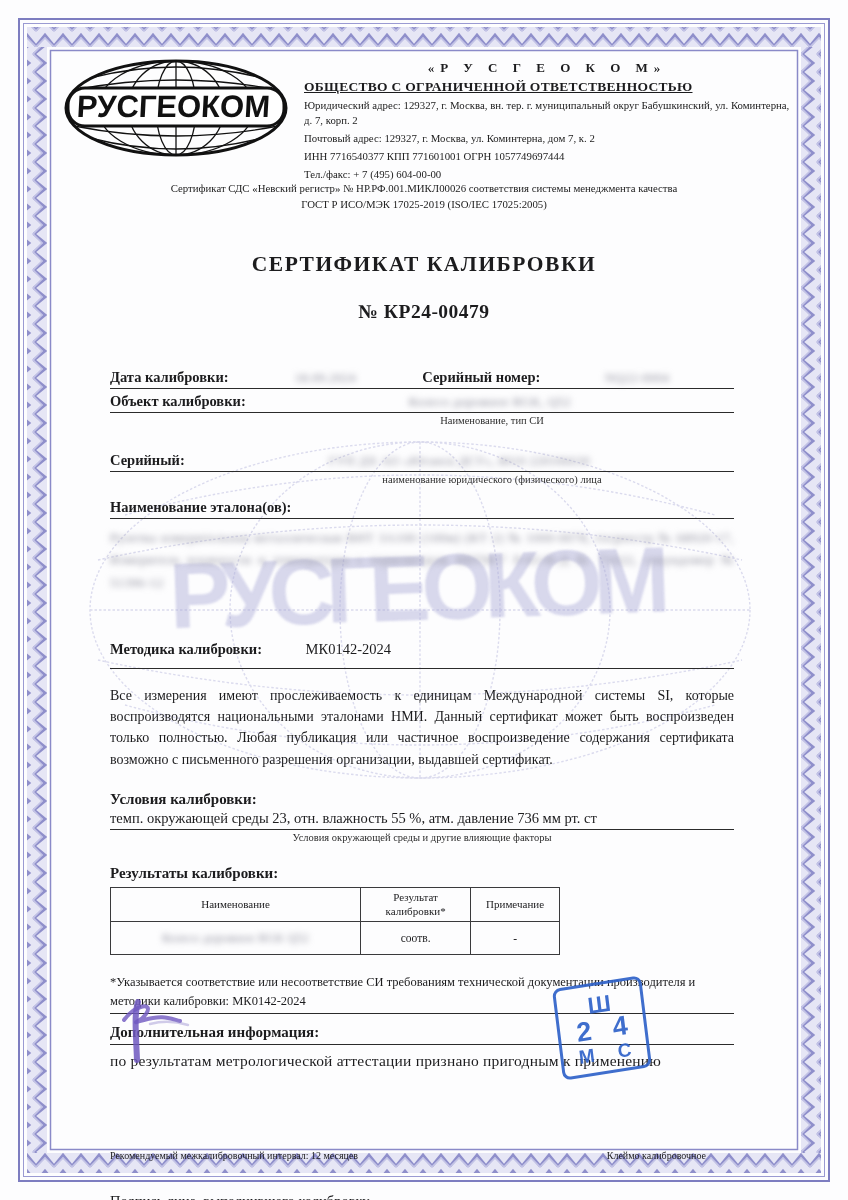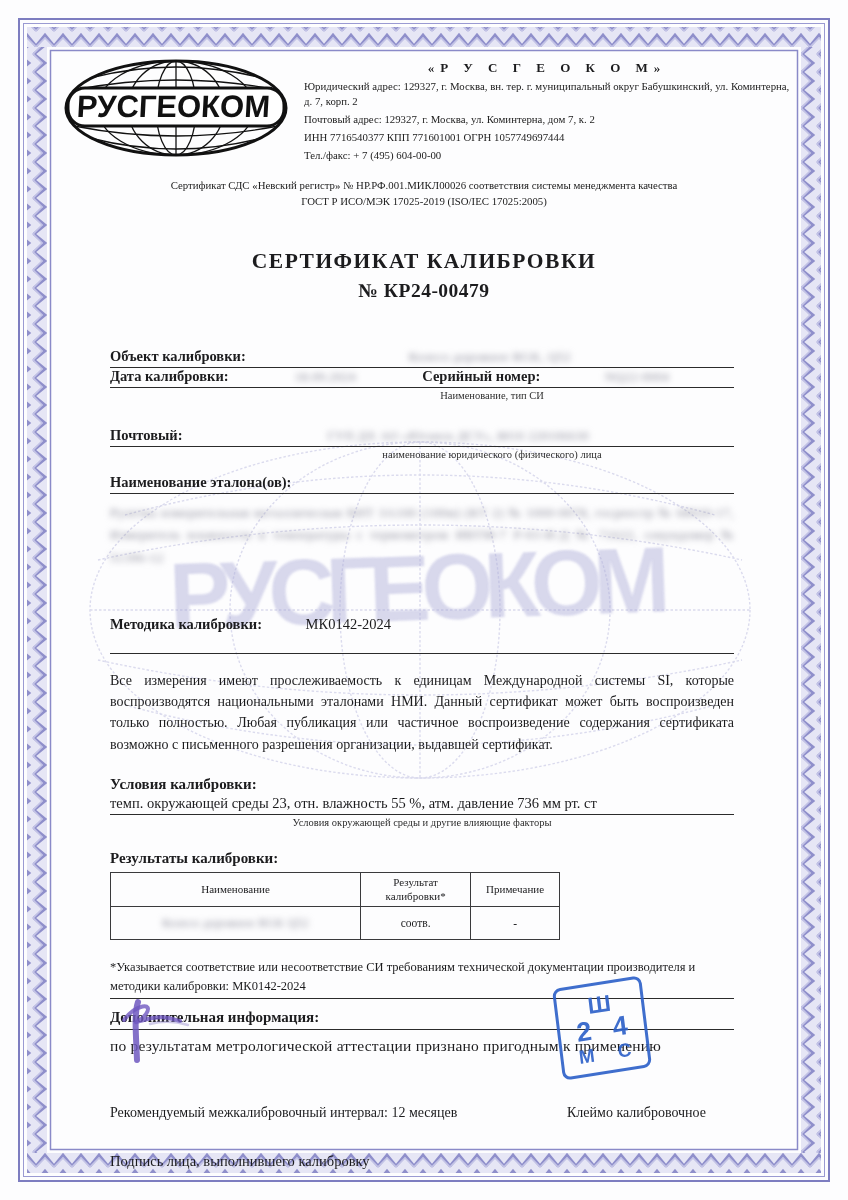--- a/index.html
+++ b/index.html
@@ -12,56 +12,56 @@
   .watermark{position:absolute;left:70px;top:420px;z-index:2;opacity:.9;pointer-events:none;}
   .content{position:absolute;inset:52px;z-index:3;}
 
   
   .hdr{display:flex;gap:14px;margin:6px 6px 0 10px;}
   .logo{flex:0 0 auto;}
   .hdr-right{flex:1;min-width:0;padding-top:2px;}
   .co-name{font-size:13px;font-weight:bold;letter-spacing:6px;text-align:center;white-space:nowrap;}
   .co-sub{font-size:13.5px;font-weight:bold;text-decoration:underline;margin-top:3px;letter-spacing:.3px;}
   .addr{font-size:10.8px;line-height:1.38;margin-top:3px;color:#222;}
-  .cert-line{font-size:10.8px;text-align:center;line-height:1.4;margin-top:16px;color:#222;}
+  .cert-line{font-size:10.8px;text-align:center;line-height:1.4;color:#222;}
 
   
   .title{ text-align:center;margin-top:40px;font-weight:bold;}
   .title .t1{font-size:21.5px;letter-spacing:1.5px;}
-  .title .t2{font-size:19.5px;margin-top:6px;letter-spacing:.5px;}
+  .title .t2{font-size:19.5px;margin-top:24px;letter-spacing:.5px;}
 
   
   .fields{margin:46px 8px 0 58px;width:624px;font-size:14.5px;}
   .rule{border-bottom:1.5px solid #2b2b2b;}
   .frow{display:flex;align-items:baseline;padding-bottom:2px;}
   .flabel{font-weight:bold;white-space:nowrap;}
   .fval{flex:1;text-align:center;}
   .redacted{filter:blur(3px);color:#8b8b98;font-size:12.5px;letter-spacing:.5px;}
   .caption{font-size:10.5px;text-align:center;color:#2e2e2e;margin-top:2px;}
   .cap-right{padding-left:140px;}
   .gap28{height:26px;}
   .etalon-text{margin-top:8px;font-size:13px;line-height:1.75;text-align:justify;}
-  .method-row{margin-top:30px;padding-bottom:20px;gap:20px;}
+  .method-row{margin-top:30px;padding-bottom:10px;gap:20px;}
   .method-row .v{font-weight:normal;margin-top:16px;}
   .para{margin-top:16px;font-size:14px;line-height:1.52;text-align:justify;}
   .sec-h{font-weight:bold;font-size:15px;margin-top:21px;}
   .cond-line{font-size:14.5px;padding-bottom:2px;margin-top:2px;}
 
   
   table.res{border-collapse:collapse;margin-top:5px;width:450px;}
   table.res th,table.res td{border:1.2px solid #3a3a3c;padding:3px 4px;}
   table.res th{font-weight:normal;font-size:11px;text-align:center;line-height:1.25;}
   table.res td{font-size:11.5px;text-align:center;height:26px;}
   .c-name{width:258px;}.c-res{width:105px;}.c-note{width:82px;}
 
   .footnote{font-size:12.5px;line-height:1.45;margin-top:18px;padding-bottom:3px;}
   .addinfo-h{font-weight:bold;font-size:15px;padding:2px 0 3px 0;margin-top:8px;}
   .addinfo-v{font-size:15.5px;margin-top:7px;letter-spacing:.2px;}
 
-  .interval-row{display:flex;margin-top:50px;font-size:14px;align-items:flex-end;}
+  .interval-row{display:flex;margin-top:80px;font-size:10px;align-items:flex-end;}
   .stamp-label{margin-left:auto;margin-right:28px;}
   .sign-instr{margin-top:32px;font-size:14.5px;}
 
   .stamp{
     position:absolute;left:505px;top:930px;width:84px;height:86px;z-index:6;
     border:3px solid #2f62c9;border-radius:8px;transform:rotate(-9deg) skewX(-2deg);
     color:#2f62c9;font-weight:bold;text-align:center;font-family:"Liberation Sans",sans-serif;
     display:flex;flex-direction:column;justify-content:center;line-height:1.02;
     opacity:.92;
   }
@@ -129,56 +129,57 @@
             <path d="M12 32 Q114 12 216 32" stroke-width="1.3"></path>
             <path d="M12 68 Q114 88 216 68" stroke-width="1.3"></path>
             <path d="M28 80 Q114 102 200 80" stroke-width="1.3"></path>
           </g>
           <rect x="6" y="30" width="216" height="38" rx="17" fill="#fff" stroke="#111" stroke-width="3"></rect>
           <text x="114" y="59" text-anchor="middle" font-family="Liberation Sans, sans-serif" font-weight="bold" font-size="31" fill="#111" transform="skewX(-3)">РУСГЕОКОМ</text>
         </svg>
       </div>
       <div class="hdr-right">
         <div class="co-name">«Р У С Г Е О К О М»</div>
+        <div class="co-sub">ОБЩЕСТВО С ОГРАНИЧЕННОЙ ОТВЕТСТВЕННОСТЬЮ</div>
         <div class="addr">Юридический адрес: 129327, г. Москва, вн. тер. г. муниципальный округ Бабушкинский, ул. Коминтерна, д. 7, корп. 2</div>
         <div class="addr">Почтовый адрес: 129327, г. Москва, ул. Коминтерна, дом 7, к. 2</div>
         <div class="addr">ИНН 7716540377 КПП 771601001 ОГРН 1057749697444</div>
         <div class="addr">Тел./факс: + 7 (495) 604-00-00</div>
       </div>
     </div>
 
     <div class="cert-line">
       <div>Сертификат СДС «Невский регистр» № НР.РФ.001.МИКЛ00026 соответствия системы менеджмента качества</div>
       <div>ГОСТ Р ИСО/МЭК 17025-2019 (ISO/IEC 17025:2005)</div>
     </div>
 
     <div class="title">
       <div class="t1">СЕРТИФИКАТ КАЛИБРОВКИ</div>
       <div class="t2">№ КР24-00479</div>
     </div>
 
     <div class="fields">
-
-      <div class="frow rule" style="margin-top:4px">
-        <span class="flabel">Объект калибровки:</span>
-        <span class="fval redacted">Колесо дорожное RGK, Q52</span>
-      </div>
 
       <div class="frow rule">
         <span class="flabel">Дата калибровки:</span>
         <span class="fval redacted">18.09.2024</span>
         <span class="flabel">Серийный номер:</span>
         <span class="fval redacted">NQ22-0004</span>
       </div>
+
+      <div class="frow rule" style="margin-top:4px">
+        <span class="flabel">Объект калибровки:</span>
+        <span class="fval redacted">Колесо дорожное RGK, Q52</span>
+      </div>
       <div class="caption cap-right">Наименование, тип СИ</div>
 
       <div class="gap28"></div>
 
       <div class="frow rule">
-        <span class="flabel">Почтовый:</span>
+        <span class="flabel">Серийный:</span>
         <span class="fval redacted">ГУП ДХ АО «Юганск ДСУ», 8010 220106630</span>
       </div>
       <div class="caption cap-right">наименование юридического (физического) лица</div>
 
       <div class="frow rule" style="margin-top:14px">
         <span class="flabel">Наименование эталона(ов):</span>
       </div>
       <div class="etalon-text redacted">Рулетка измерительная металлическая ВНТ ЗА100 (100м) (КТ 2) № 1000-0078, госреестр № 68920-17, Измеритель влажности и температуры с термометром ИВТМ-7 Р-03-И-Д № 71622, секундомер № 51396-12</div>
 
       <div class="frow rule method-row">

